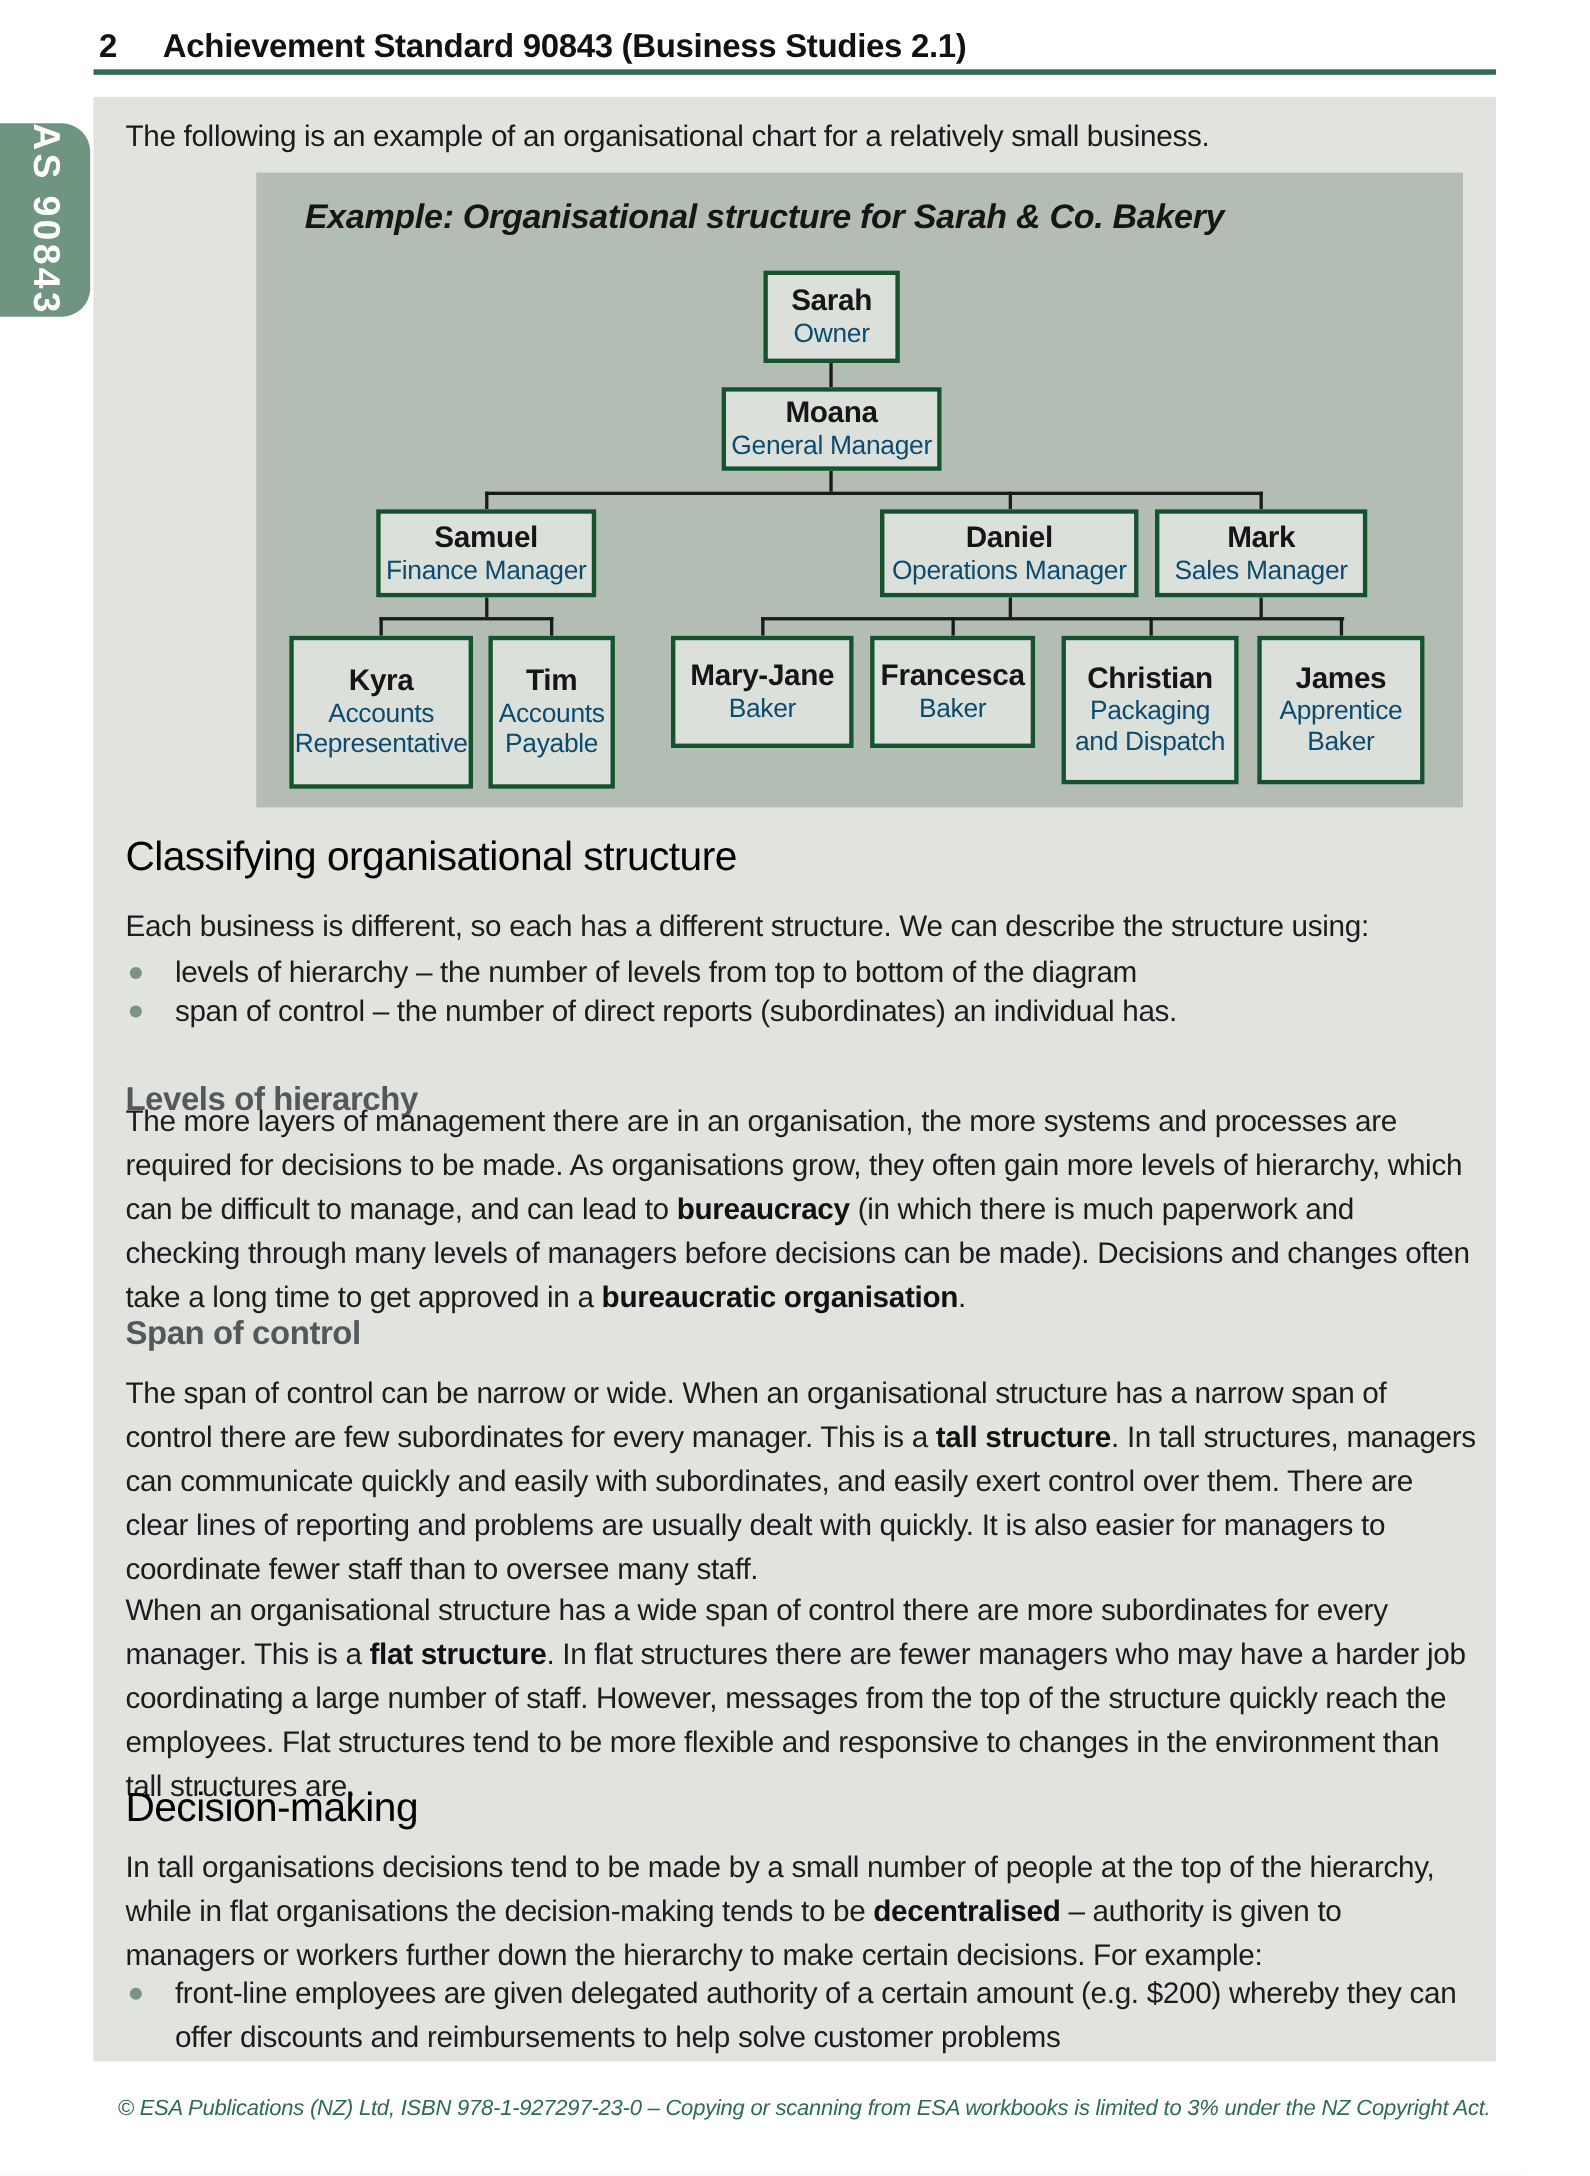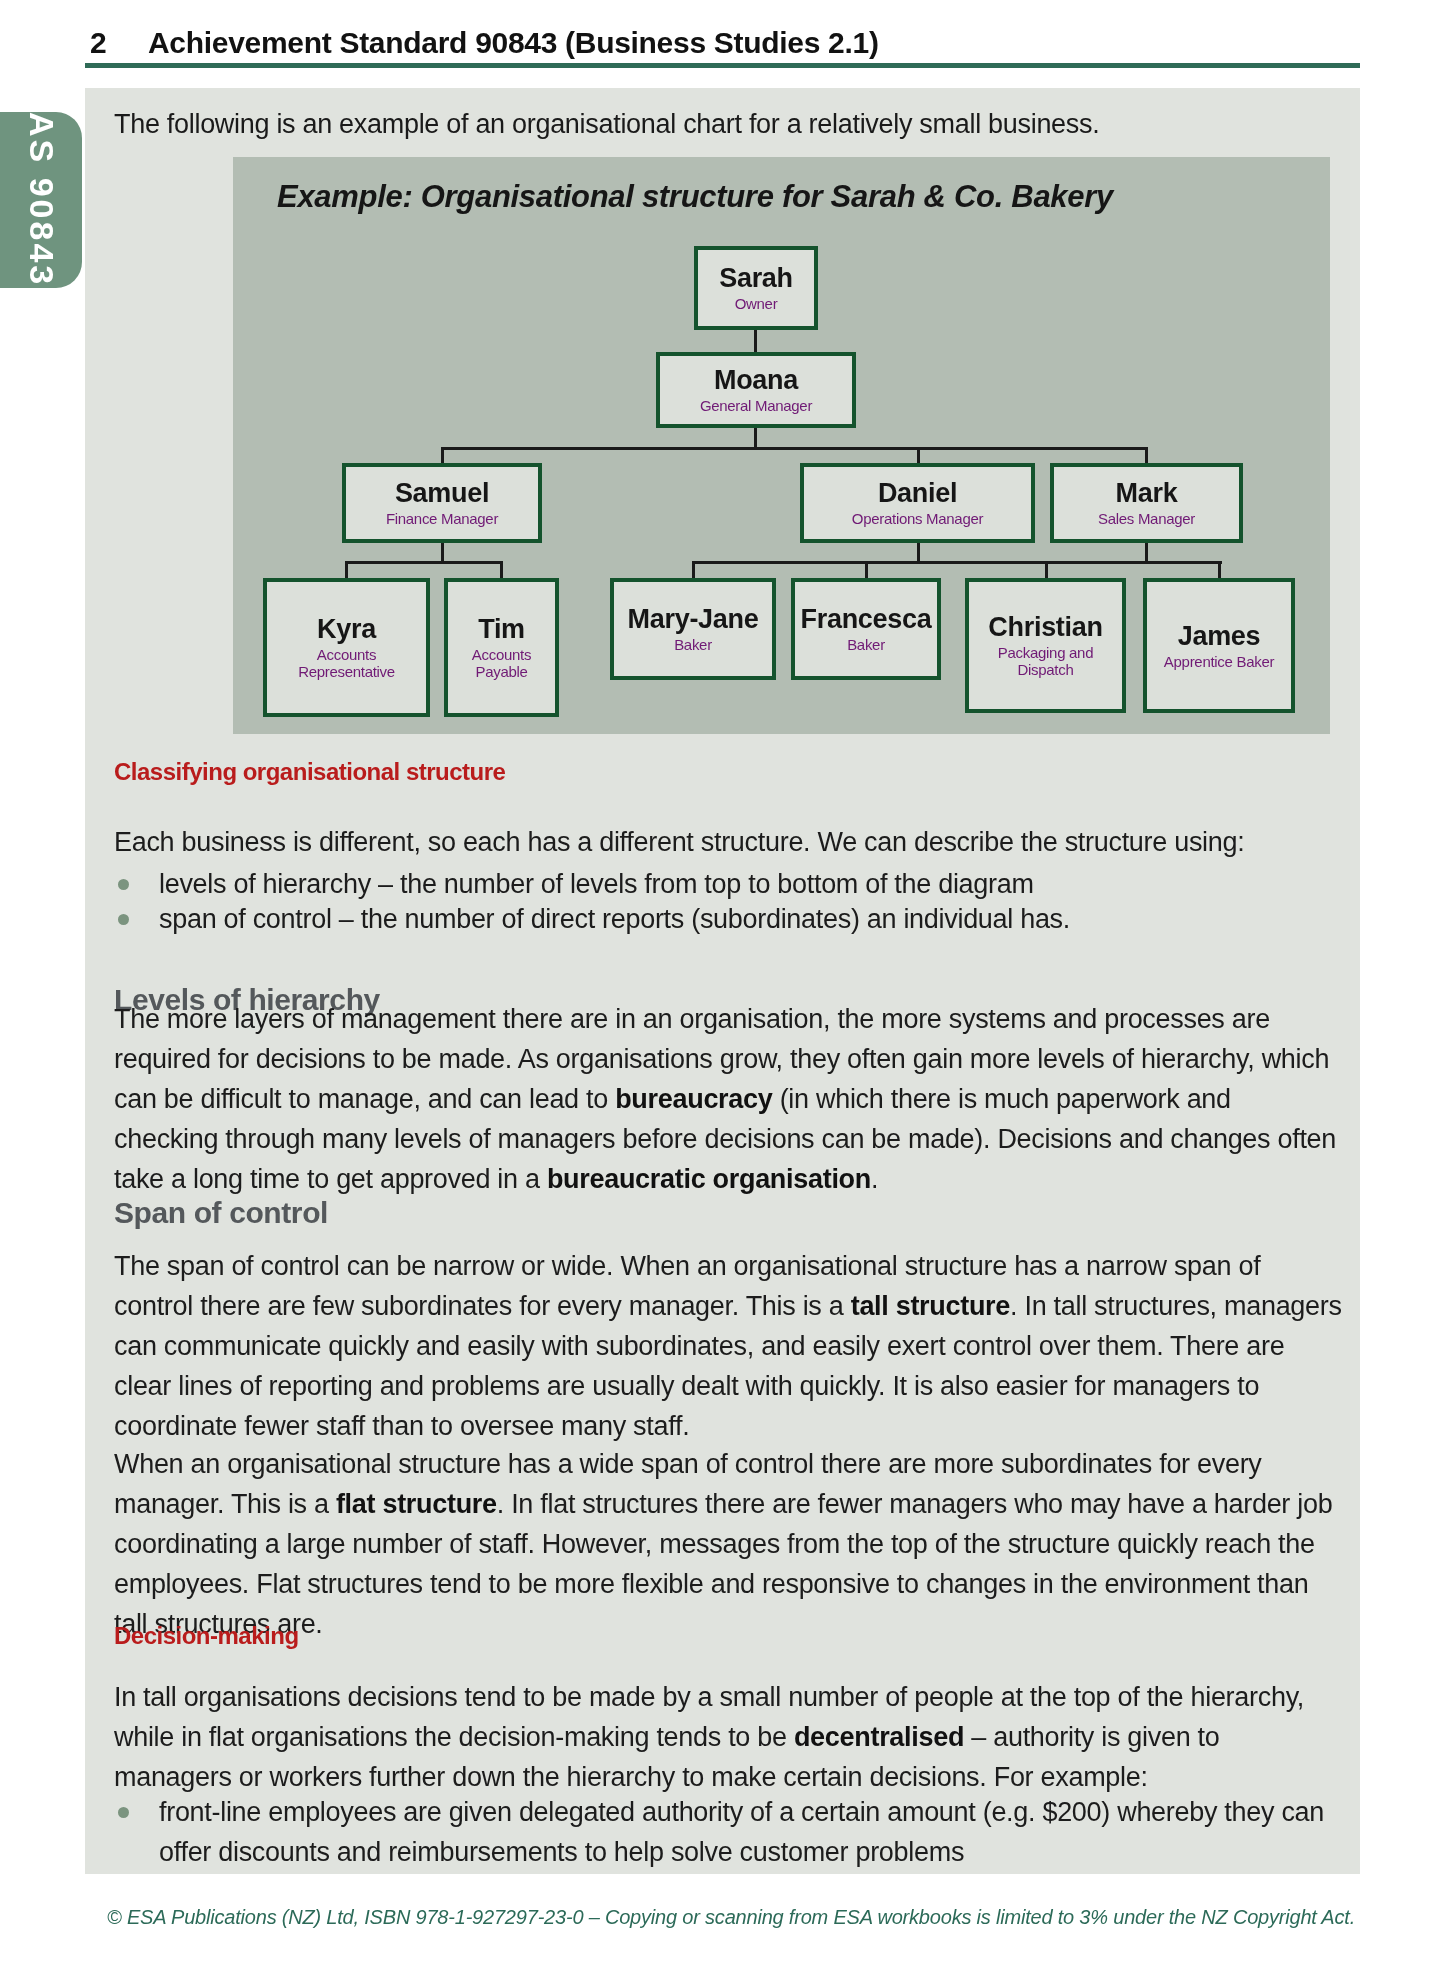--- a/index.html
+++ b/index.html
@@ -18,21 +18,21 @@
   .as-tab span{writing-mode:vertical-rl;color:#ffffff;font-weight:bold;font-size:34px;letter-spacing:3px;}
   
   .content{position:absolute;left:85px;top:88px;width:1275px;height:1786px;background:#e0e3de;}
   .intro{position:absolute;left:29px;top:21px;font-size:27px;letter-spacing:-0.3px;}
   
   .panel{position:absolute;left:120px;top:69px;width:1097px;height:577px;background:#b3bdb3;margin-left:28px;}
   .panel-title{position:absolute;left:44px;top:22px;font-size:31px;font-weight:bold;font-style:italic;color:#161616;letter-spacing:-0.3px;}
   .node{position:absolute;background:#dce0da;border:4px solid #14532d;box-sizing:border-box;
     display:flex;flex-direction:column;align-items:center;justify-content:center;text-align:center;}
   .node .nm{font-size:27px;font-weight:bold;line-height:1.18;color:#161616;letter-spacing:-0.3px;}
-  .node .rl{font-size:15px;line-height:1.18;color:#701a75;letter-spacing:-0.3px;}
+  .node .rl{font-size:24px;line-height:1.18;color:#0c4a6e;letter-spacing:-0.3px;}
   .n0{left:461px;top:89px;width:124px;height:84px;}
   .n1{left:423px;top:195px;width:200px;height:76px;}
   .n2{left:109px;top:306px;width:200px;height:80px;}
   .n3{left:567px;top:306px;width:235px;height:80px;}
   .n4{left:817px;top:306px;width:193px;height:80px;}
   .n5{left:30px;top:421px;width:167px;height:139px;padding:2px 6px;}
   .n6{left:211px;top:421px;width:115px;height:139px;padding:2px 4px;}
   .n7{left:377px;top:421px;width:166px;height:102px;}
   .n8{left:558px;top:421px;width:150px;height:102px;}
   .n9{left:732px;top:421px;width:161px;height:135px;padding:2px 4px;}
@@ -51,21 +51,21 @@
   .c7{left:111.5px;top:404px;height:17px;}
   .c8{left:266.5px;top:404px;height:17px;}
   .c9{left:683.5px;top:386px;height:18px;}
   .c10{left:911.5px;top:386px;height:18px;}
   .bar3{left:458.5px;top:404px;width:530px;}
   .c11{left:458.5px;top:404px;height:17px;}
   .c12{left:631.5px;top:404px;height:17px;}
   .c13{left:811.5px;top:404px;height:17px;}
   .c14{left:984.5px;top:404px;height:17px;}
   
-  .h-main{position:absolute;left:29px;font-size:24px;font-weight:bold;color:#b91c1c;letter-spacing:-0.5px;}
+  .h-main{position:absolute;left:29px;font-size:37px;font-weight:normal;color:#000000;letter-spacing:-0.5px;}
   .h-sub{position:absolute;left:29px;font-size:30px;font-weight:bold;color:#54585b;letter-spacing:-0.4px;}
   .para{position:absolute;left:29px;width:1228px;font-size:27px;line-height:40px;letter-spacing:-0.3px;color:#1c1c1c;}
   .para b{color:#111;}
   .bullet{position:absolute;left:29px;display:flex;}
   .dot{width:11px;height:11px;border-radius:50%;background:#7b947f;margin:15px 0 0 4px;flex:none;}
   .btext{margin-left:30px;font-size:27px;line-height:40px;letter-spacing:-0.3px;color:#1c1c1c;}
   .w-narrow{width:1165px;}
   .t-h1a{top:670px;} .t-p2{top:734px;} .t-b1{top:776px;} .t-b2{top:811px;}
   .t-s1{top:895px;} .t-p3{top:911px;} .t-s2{top:1108px;} .t-p4{top:1158px;}
   .t-p5{top:1356px;} .t-h2{top:1534px;} .t-p6{top:1589px;} .t-b3{top:1704px;}

